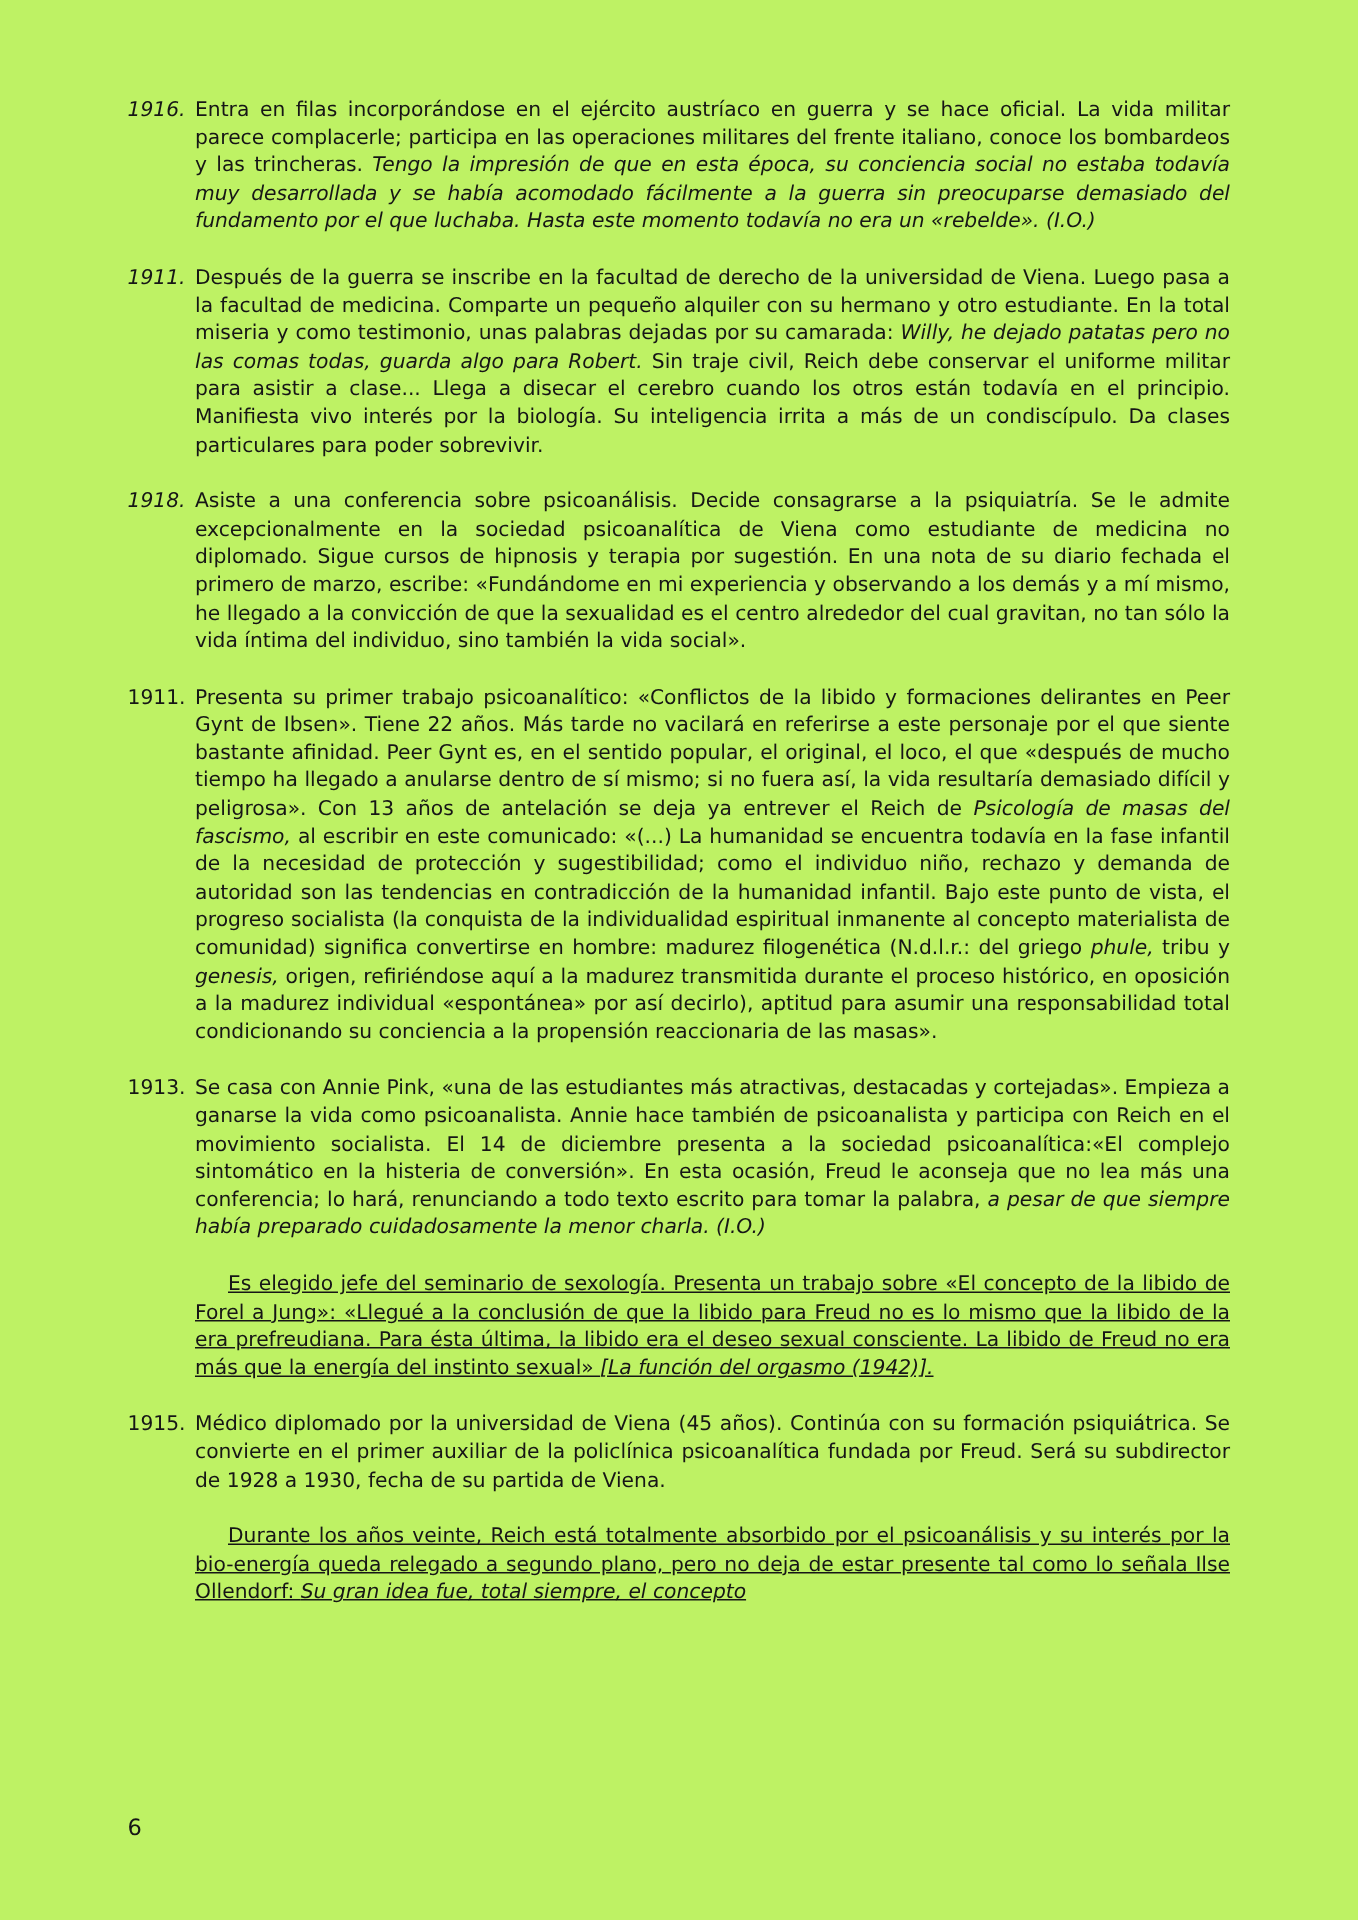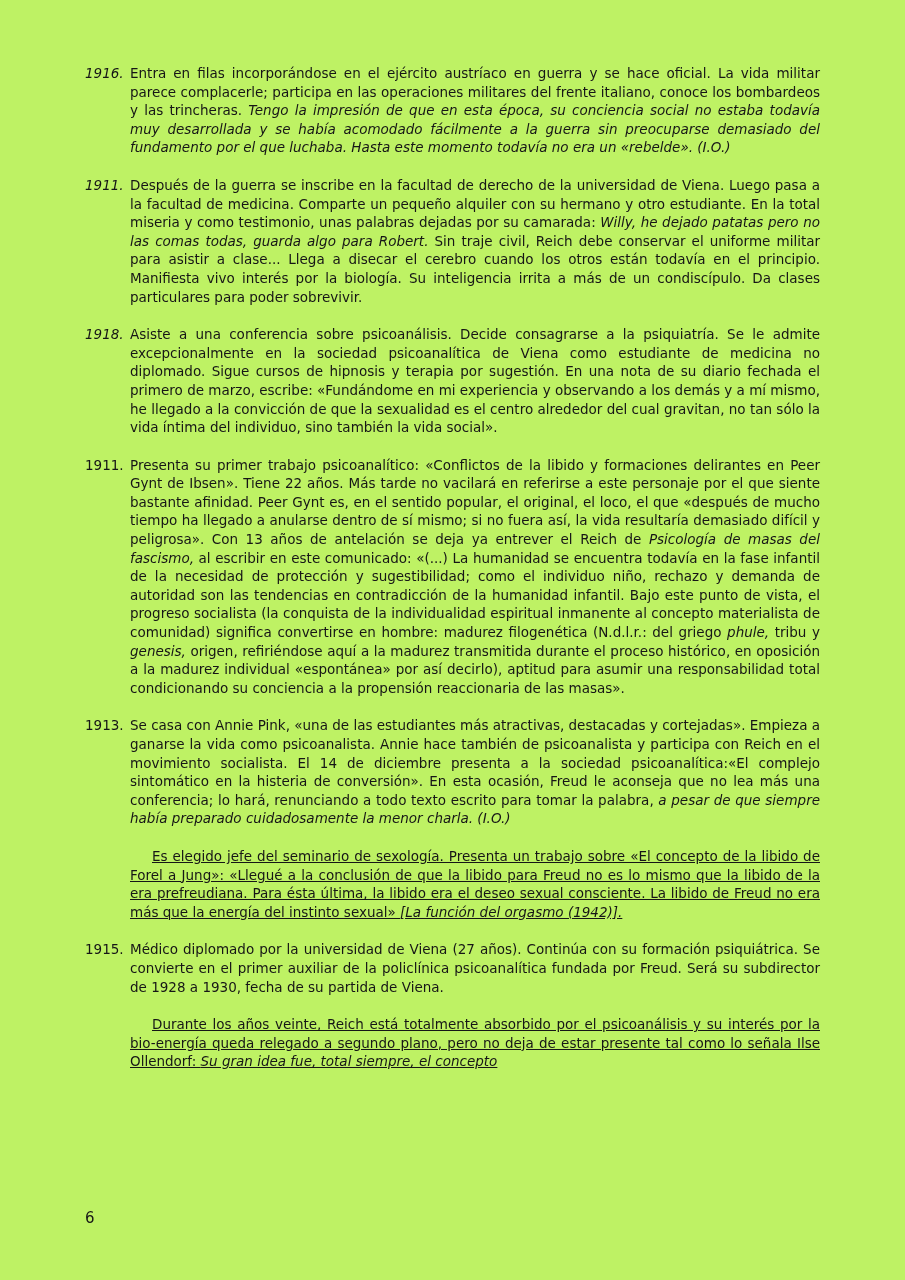--- a/index.html
+++ b/index.html
@@ -78,18 +78,18 @@
         <span class="year">1911.</span>
         <p class="para"><span>Presenta su primer trabajo psicoanalítico: «Conflictos de la libido y formaciones delirantes en Peer Gynt de Ibsen». Tiene 22 años. Más tarde no vacilará en referirse a este personaje por el que siente bastante afinidad. Peer Gynt es, en el sentido popular, el original, el loco, el que «después de mucho tiempo ha llegado a anularse dentro de sí mismo; si no fuera así, la vida resultaría demasiado difícil y peligrosa». Con 13 años de antelación se deja ya entrever el Reich de </span><span class="italic">Psicología de masas del fascismo,</span><span> al escribir en este comunicado: «(...) La humanidad se encuentra todavía en la fase infantil de la necesidad de protección y sugestibilidad; como el individuo niño, rechazo y demanda de autoridad son las tendencias en contradicción de la humanidad infantil. Bajo este punto de vista, el progreso socialista (la conquista de la individualidad espiritual inmanente al concepto materialista de comunidad) significa convertirse en hombre: madurez filogenética (N.d.l.r.: del griego </span><span class="italic">phule,</span><span> tribu y </span><span class="italic">genesis,</span><span> origen, refiriéndose aquí a la madurez transmitida durante el proceso histórico, en oposición a la madurez individual «espontánea» por así decirlo), aptitud para asumir una responsabilidad total condicionando su conciencia a la propensión reaccionaria de las masas».</span></p>
       </div>
       <div class="entry">
         <span class="year">1913.</span>
         <p class="para"><span>Se casa con Annie Pink, «una de las estudiantes más atractivas, destacadas y cortejadas». Empieza a ganarse la vida como psicoanalista. Annie hace también de psicoanalista y participa con Reich en el movimiento socialista. El 14 de diciembre presenta a la sociedad psicoanalítica:«El complejo sintomático en la histeria de conversión». En esta ocasión, Freud le aconseja que no lea más una conferencia; lo hará, renunciando a todo texto escrito para tomar la palabra, </span><span class="italic">a pesar de que siempre había preparado cuidadosamente la menor charla. (I.O.)</span></p>
         <p class="para indent"><span>Es elegido jefe del seminario de sexología. Presenta un trabajo sobre «El concepto de la libido de Forel a Jung»: «Llegué a la conclusión de que la libido para Freud no es lo mismo que la libido de la era prefreudiana. Para ésta última, la libido era el deseo sexual consciente. La libido de Freud no era más que la energía del instinto sexual» </span><span class="italic">[La función del orgasmo (1942)].</span></p>
       </div>
       <div class="entry">
         <span class="year">1915.</span>
-        <p class="para"><span>Médico diplomado por la universidad de Viena (27 años). Continúa con su formación psiquiátrica. Se convierte en el primer auxiliar de la policlínica psicoanalítica fundada por Freud. Será su subdirector de 1928 a 1930, fecha de su partida de Viena.</span></p>
+        <p class="para"><span>Médico diplomado por la universidad de Viena (45 años). Continúa con su formación psiquiátrica. Se convierte en el primer auxiliar de la policlínica psicoanalítica fundada por Freud. Será su subdirector de 1928 a 1930, fecha de su partida de Viena.</span></p>
         <p class="para indent"><span>Durante los años veinte, Reich está totalmente absorbido por el psicoanálisis y su interés por la bio-energía queda relegado a segundo plano, pero no deja de estar presente tal como lo señala Ilse Ollendorf: </span><span class="italic">Su gran idea fue, total siempre, el concepto</span></p>
       </div>
     </div>
   <div class="page-number">6</div>
 </div>
 
 </body></html>

